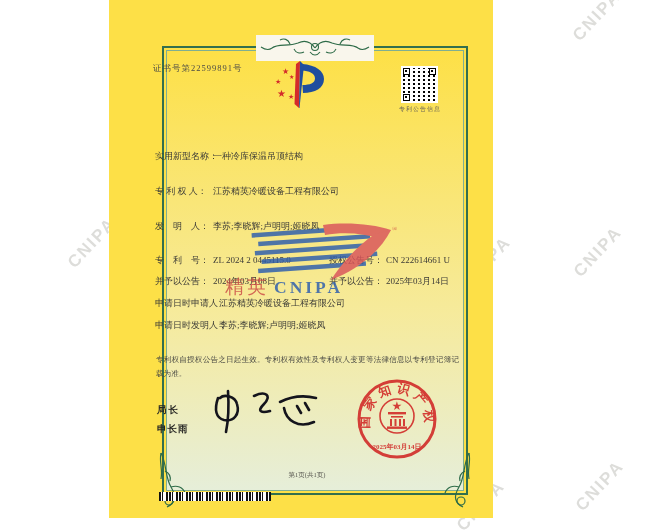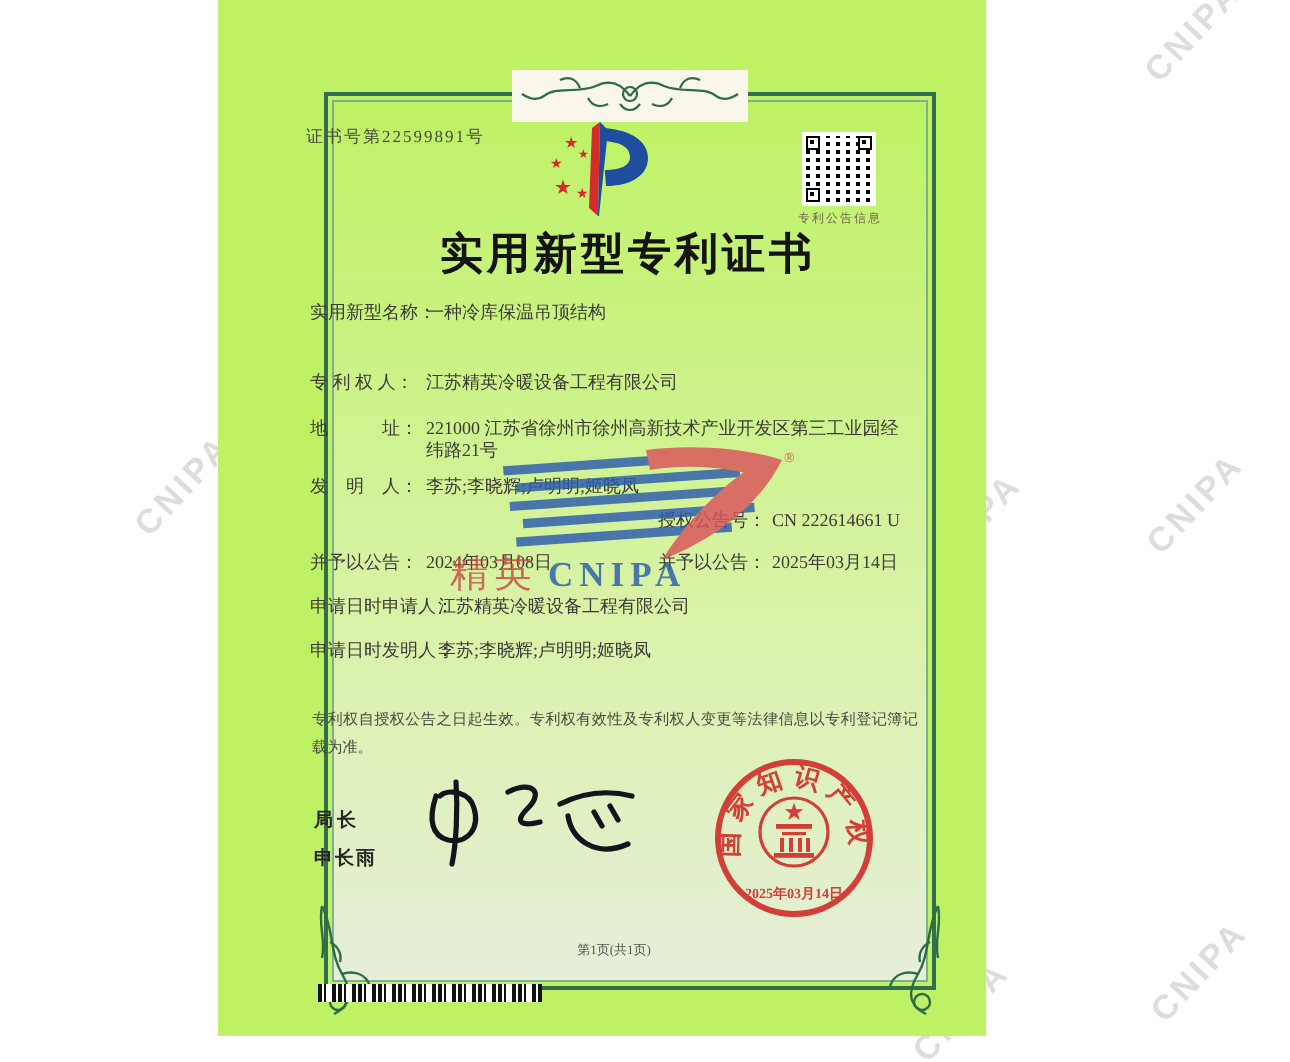--- a/index.html
+++ b/index.html
@@ -1,18 +1,18 @@
 <!DOCTYPE html>
 <html><head>
 <meta charset="utf-8">
 <style>
   html,body{margin:0;padding:0;}
   body{width:645px;height:531px;background:#ffffff;position:relative;overflow:hidden;
        font-family:"Liberation Serif","DejaVu Serif",serif;}
-  .paper{position:absolute;left:109px;top:0;width:384px;height:518px;background:#bef264;}
+  .paper{position:absolute;left:109px;top:0;width:384px;height:518px;background:#fde047;}
   
   .wm{position:absolute;transform:translate(-50%,-50%) rotate(-47deg);
       font-family:"Liberation Sans","DejaVu Sans",sans-serif;font-weight:bold;
       font-size:17px;letter-spacing:2px;color:rgba(125,122,112,0.26);white-space:nowrap;pointer-events:none;}
   
   .frame{position:absolute;left:53px;top:46px;width:302px;height:445px;border:2px solid #336f4e;}
   .frame-inner{position:absolute;inset:2px;border:1px solid #7fae92;}
   .frame-tint{position:absolute;inset:3px;background:linear-gradient(180deg,rgba(248,245,236,0) 0%,rgba(240,243,226,0.55) 60%,#e6eed9 100%);}
   .orn-top{position:absolute;left:50%;top:-13px;transform:translateX(-50%);background:#f9f6ec;padding:0 4px;line-height:0;}
   .orn-corner{position:absolute;bottom:-16px;line-height:0;}
@@ -127,37 +127,36 @@
     <text x="21" y="39" font-size="7" fill="#d42b2b">★</text>
   </svg>
 
   <div class="qr">
     <div class="finder f1"></div>
     <div class="finder f2"></div>
     <div class="finder f3"></div>
   </div>
   <div class="qrlabel">专利公告信息</div>
 
-  <div class="title">实用新型专利证书</div>
 
   <div class="row" style="top:151px">
     <span class="lab">实用新型名称：</span>
     <span class="val">一种冷库保温吊顶结构</span>
   </div>
   <div class="row" style="top:186px">
     <span class="lab">专 利 权 人：</span>
     <span class="val">江苏精英冷暖设备工程有限公司</span>
   </div>
-  <div class="row addr" style="top:209px">
-    <span class="lab">地　　　址：</span>
-    <span class="val">221000 江苏省徐州市徐州高新技术产业开发区第三工业园经纬路21号</span>
-  </div>
-  <div class="row" style="top:238px">
+  <div class="row" style="top:221px">
     <span class="lab">发　明　人：</span>
     <span class="val">李苏;李晓辉;卢明明;姬晓凤</span>
+  </div>
+  <div class="row" style="top:255px">
+    <span class="lab">专　利　号：</span>
+    <span class="val">ZL 2024 2 0445115.0</span>
   </div>
   <div class="row col2" style="top:255px">
     <span class="lab">授权公告号：</span>
     <span class="val">CN 222614661 U</span>
   </div>
   <div class="row" style="top:276px">
     <span class="lab">并予以公告：</span>
     <span class="val">2024年03月08日</span>
   </div>
   <div class="row col2" style="top:276px">

